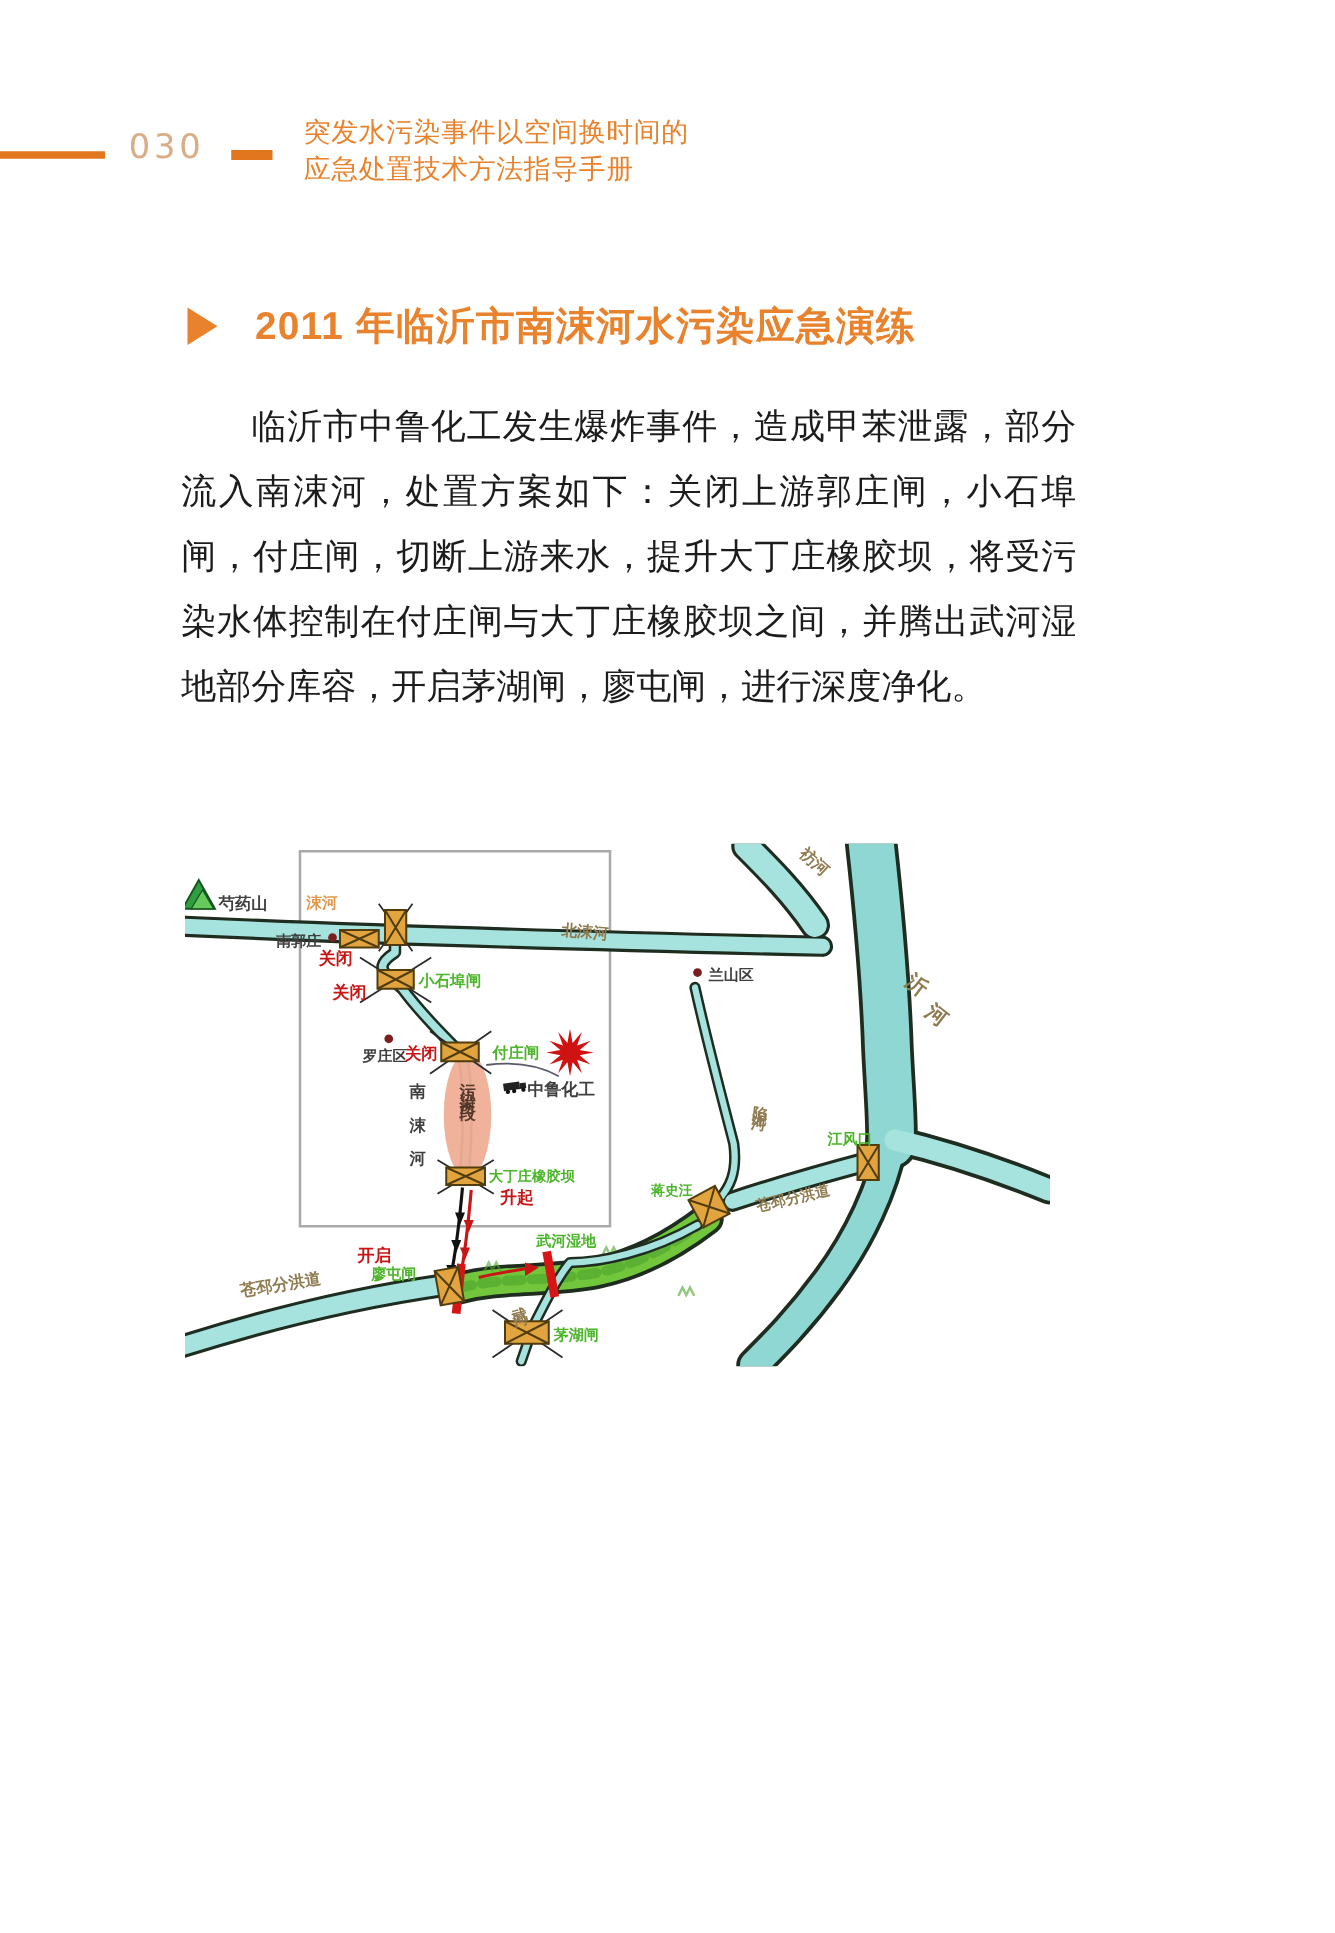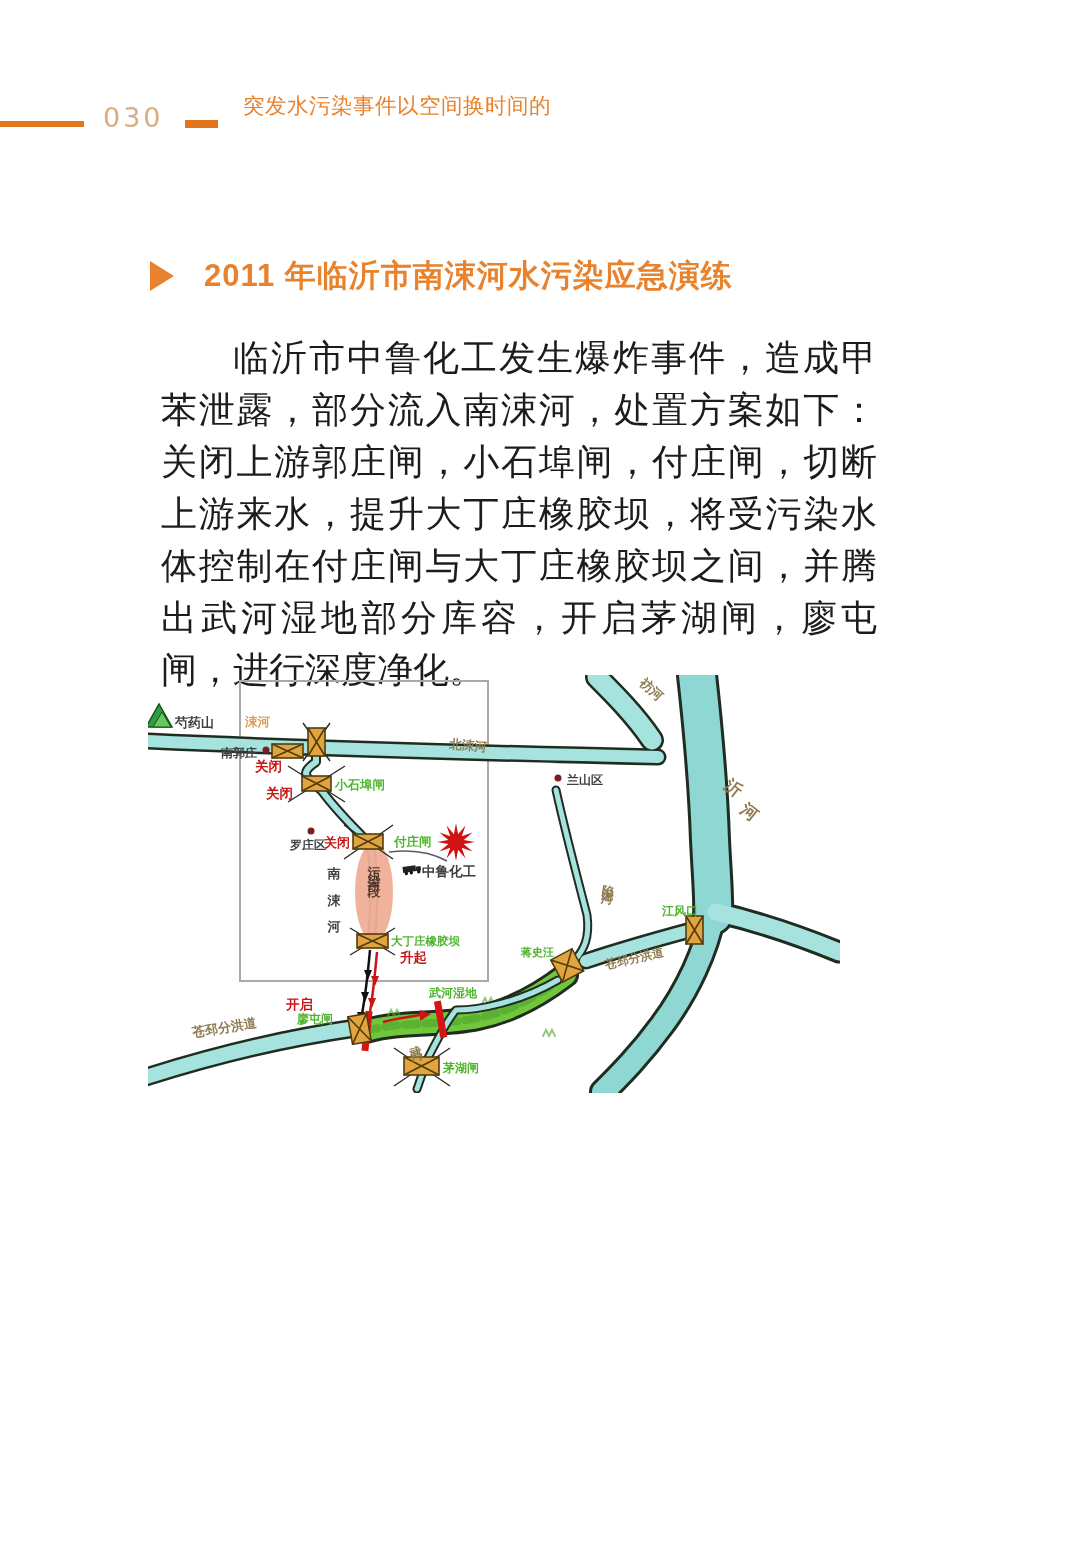--- a/index.html
+++ b/index.html
@@ -8,27 +8,27 @@
     font-family:"Liberation Sans",sans-serif;overflow:hidden;
   }
   
   .hdr-rule{position:absolute;left:0;top:121px;width:84px;height:6px;background:#e2761f;}
   .page-num{position:absolute;left:103px;top:102px;font-size:27px;color:#d9ad85;
             letter-spacing:3px;font-family:"DejaVu Sans",sans-serif;}
   .hdr-dash{position:absolute;left:185px;top:120px;width:33px;height:8px;background:#e2761f;}
   .hdr-title{position:absolute;left:243px;top:92px;color:#e8822d;font-size:21.5px;
              font-weight:normal;line-height:29px;letter-spacing:.5px;}
   
-  .sec{position:absolute;left:150px;top:255px;display:flex;align-items:center;}
+  .sec{position:absolute;left:150px;top:240px;display:flex;align-items:center;}
   .tri{width:0;height:0;border-left:24px solid #e8822d;border-top:15px solid transparent;
        border-bottom:15px solid transparent;margin-right:30px;}
   .sec h1{margin:0;font-size:31px;color:#e8822d;font-weight:bold;letter-spacing:1px;}
   
-  .para{position:absolute;left:145px;top:316px;width:716px;margin:16px;
-        font-family:"Liberation Serif","DejaVu Serif",serif;font-size:36px;line-height:52px;
+  .para{position:absolute;left:145px;top:316px;width:716px;margin:0;
+        font-family:"Liberation Serif","DejaVu Serif",serif;font-size:28px;line-height:52px;
         color:#1c1c1c;text-indent:2em;text-align:justify;}
   
   .map{position:absolute;left:148px;top:675px;width:692px;height:418px;margin:0;}
   .map svg{display:block;}
   .outl{stroke:#1f2d20;fill:none;stroke-linecap:round;stroke-linejoin:round;}
   .riv{stroke:#a6e2de;fill:none;stroke-linecap:round;stroke-linejoin:round;}
   .riv-big{stroke:#8ed7d3;}
   .wet{stroke:#72c63c;fill:none;stroke-linecap:round;}
   .wet-tex{stroke:#4ca32a;fill:none;stroke-linecap:round;opacity:.6;}
   .gate-rect{fill:#e2a43e;stroke:#503c0e;stroke-width:1.6;}
@@ -45,20 +45,21 @@
 </head>
 <body>
 
 <div>
 
   <div class="hdr-rule"></div>
   <div class="page-num">030</div>
   <div class="hdr-dash"></div>
   <div class="hdr-title">
     <div>突发水污染事件以空间换时间的</div>
+    <div>应急处置技术方法指导手册</div>
   </div>
 
   <div class="sec">
     <span class="tri"></span>
     <h1>2011 年临沂市南涑河水污染应急演练</h1>
   </div>
 
   <p class="para">临沂市中鲁化工发生爆炸事件，造成甲苯泄露，部分流入南涑河，处置方案如下：关闭上游郭庄闸，小石埠闸，付庄闸，切断上游来水，提升大丁庄橡胶坝，将受污染水体控制在付庄闸与大丁庄橡胶坝之间，并腾出武河湿地部分库容，开启茅湖闸，廖屯闸，进行深度净化。</p>
 
   <figure class="map">

